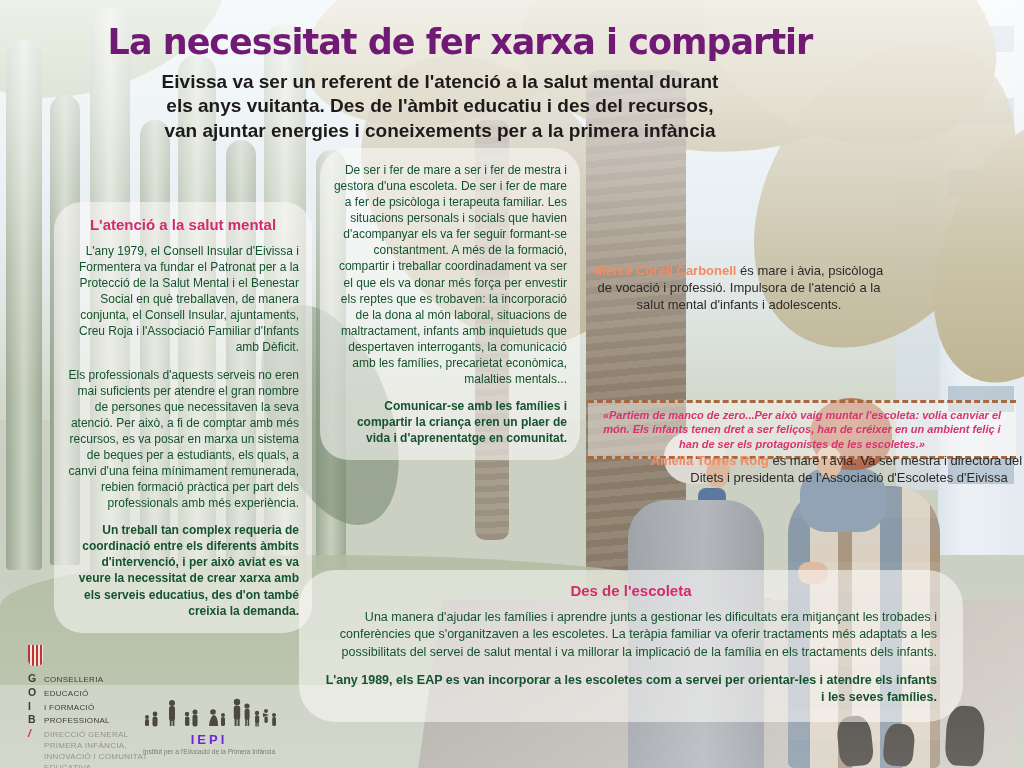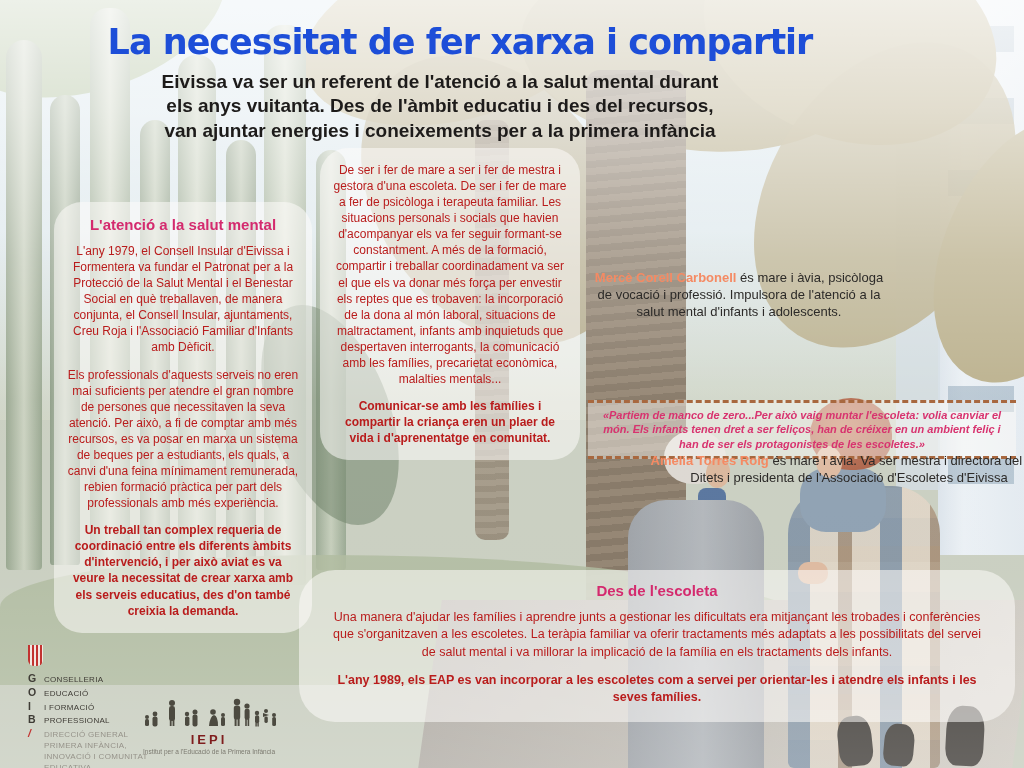--- a/index.html
+++ b/index.html
@@ -65,54 +65,54 @@
   .b2 { left:884px; top:724px; width:30px; height:42px; transform:rotate(5deg); }
   .b3 { left:946px; top:706px; width:38px; height:60px; transform:rotate(3deg); }
   .white-veil { position:absolute; inset:0; z-index:1; pointer-events:none;
     background:linear-gradient(180deg,
       rgba(255,255,255,.82) 0%, rgba(255,255,255,.66) 14%,
       rgba(255,255,255,.34) 34%, rgba(255,255,255,.16) 52%,
       rgba(255,255,255,.14) 74%, rgba(255,255,255,.28) 100%); }
   
   .content { position:absolute; inset:0; z-index:2; }
   .title { position:absolute; left:20px; top:22px; width:880px; text-align:center;
-    font-family:"DejaVu Sans", sans-serif; font-weight:bold; font-size:35px; letter-spacing:-1px; color:#1d4ed8; }
+    font-family:"DejaVu Sans", sans-serif; font-weight:bold; font-size:35px; letter-spacing:-1px; color:#701a75; }
   .subtitle { position:absolute; left:80px; top:70px; width:720px; text-align:center;
     font-weight:bold; font-size:19px; line-height:1.28; color:#1d1b1a; }
   .card { position:absolute; background:rgba(253,252,249,.55); border-radius:28px; padding:14px 13px; }
   .card-title { color:#d42a6e; font-weight:bold; font-size:15px; text-align:center; margin-bottom:10px; }
-  .card p { font-size:12px; line-height:1.34; color:#b91c1c; text-align:center; margin-bottom:11px; }
+  .card p { font-size:12px; line-height:1.34; color:#14532d; text-align:right; margin-bottom:11px; }
   .card p:last-child { margin-bottom:0; }
   .card p.bold { font-weight:bold; }
   .card-left   { left:54px;  top:202px; width:258px; }
   .card-mid    { left:320px; top:148px; width:260px; }
-  .card-bottom { left:299px; top:570px; width:716px; border-radius:36px; padding:12px 26px 16px; }
+  .card-bottom { left:299px; top:570px; width:664px; border-radius:36px; padding:12px 26px 16px; }
   .card-bottom p { font-size:12.5px; line-height:1.38; }
   .person { position:absolute; text-align:center; font-size:13px; line-height:1.32; color:#2c2a28; }
   .person .pname { color:#f58a63; font-weight:bold; }
-  .person-merce  { left:593px; top:269px; width:292px; }
+  .person-merce  { left:593px; top:262px; width:292px; }
   .person-amelia { left:650px; top:452px; width:398px; }
   .quote { position:absolute; left:588px; width:428px; padding:5px 8px;
     background:rgba(255,253,249,.45);
     border-top:3px dashed #a8683f; border-bottom:3px dashed #a8683f;
     color:#d8336f; font-size:11px; font-weight:bold; font-style:italic;
     line-height:1.3; text-align:center; }
   .quote-1 { top:340px; }
   .quote-2 { top:400px; }
   
   .goib { position:absolute; left:28px; top:645px; }
   .goib-flag { width:15px; height:21px; margin-bottom:6px; border-radius:0 0 6px 6px;
     background:repeating-linear-gradient(90deg,#c23230 0 2px,#f3e7e2 2px 4px); }
   .goib-row { display:flex; align-items:baseline; }
   .goib-letter { width:16px; font-weight:bold; font-size:10.5px; color:#3e3b35; }
   .goib-letter.red { color:#c23230; font-style:italic; }
   .goib-text { font-size:8px; letter-spacing:.3px; color:#3e3b35; line-height:1.35; }
   .goib-row.light .goib-text { color:#96938a; }
   .iepi { position:absolute; left:134px; top:697px; width:150px; text-align:center; }
-  .iepi-acronym { font-size:13px; letter-spacing:3px; color:#7f1d1d; font-weight:bold; margin-top:1px; }
+  .iepi-acronym { font-size:13px; letter-spacing:3px; color:#6d28d9; font-weight:bold; margin-top:1px; }
   .iepi-caption { font-size:6.5px; color:#7c7a70; margin-top:1px; }
 </style>
 </head>
 <body>
 
 <div class="bg">
   <div class="sky"></div>
   <div class="building">
       <div class="windows"></div>
     </div>

